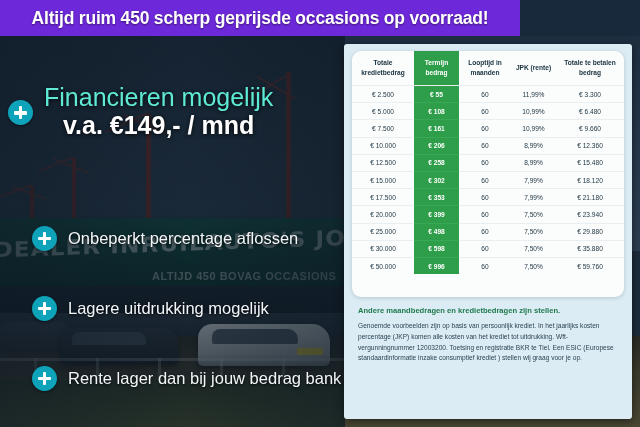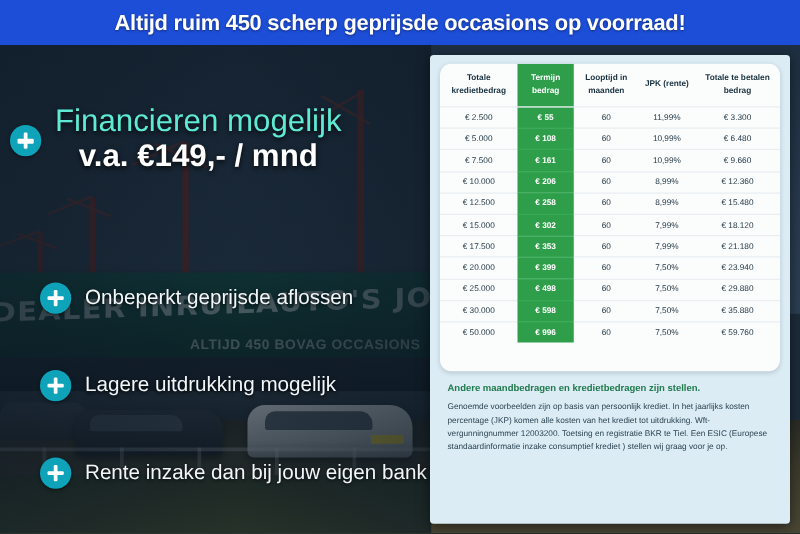--- a/index.html
+++ b/index.html
@@ -6,22 +6,22 @@
   html,body{margin:0;padding:0;background:#10202e;}
   body{font-family:"Liberation Sans",sans-serif;-webkit-font-smoothing:antialiased;}
 
   #stage{
     position:relative;width:640px;height:427px;overflow:hidden;
     background:#17293a;
   }
 
   
   #banner{
-    position:absolute;left:0;top:0;width:640px;height:36px;
-    background:#1d4ed8;
+    position:absolute;left:0;top:0;width:520px;height:36px;
+    background:#6d28d9;
     display:flex;align-items:center;justify-content:center;
   }
   #banner-text{
     color:#ffffff;font-size:17.5px;font-weight:bold;letter-spacing:-0.2px;
     text-shadow:0 1px 2px rgba(0,0,0,.45);white-space:nowrap;
   }
 
   
   #photo{
     position:absolute;left:0;top:36px;width:640px;height:391px;
@@ -240,31 +240,31 @@
     <div class="bullet-row" id="b1">
       <div class="plus"></div>
       <div class="stack">
         <div class="line1">Financieren mogelijk</div>
         <div class="line2">v.a. €149,- / mnd</div>
       </div>
     </div>
 
     <div class="bullet-row" id="b2">
       <div class="plus"></div>
-      <div class="bullet-label">Onbeperkt geprijsde aflossen</div>
+      <div class="bullet-label">Onbeperkt percentage aflossen</div>
     </div>
 
     <div class="bullet-row" id="b3">
       <div class="plus"></div>
       <div class="bullet-label">Lagere uitdrukking mogelijk</div>
     </div>
 
     <div class="bullet-row" id="b4">
       <div class="plus"></div>
-      <div class="bullet-label">Rente inzake dan bij jouw eigen bank</div>
+      <div class="bullet-label">Rente lager dan bij jouw bedrag bank</div>
     </div>
 
   </div>
 
   <div id="panel">
 
     <div id="table-card">
       <table>
         <colgroup>
           <col class="c1">

